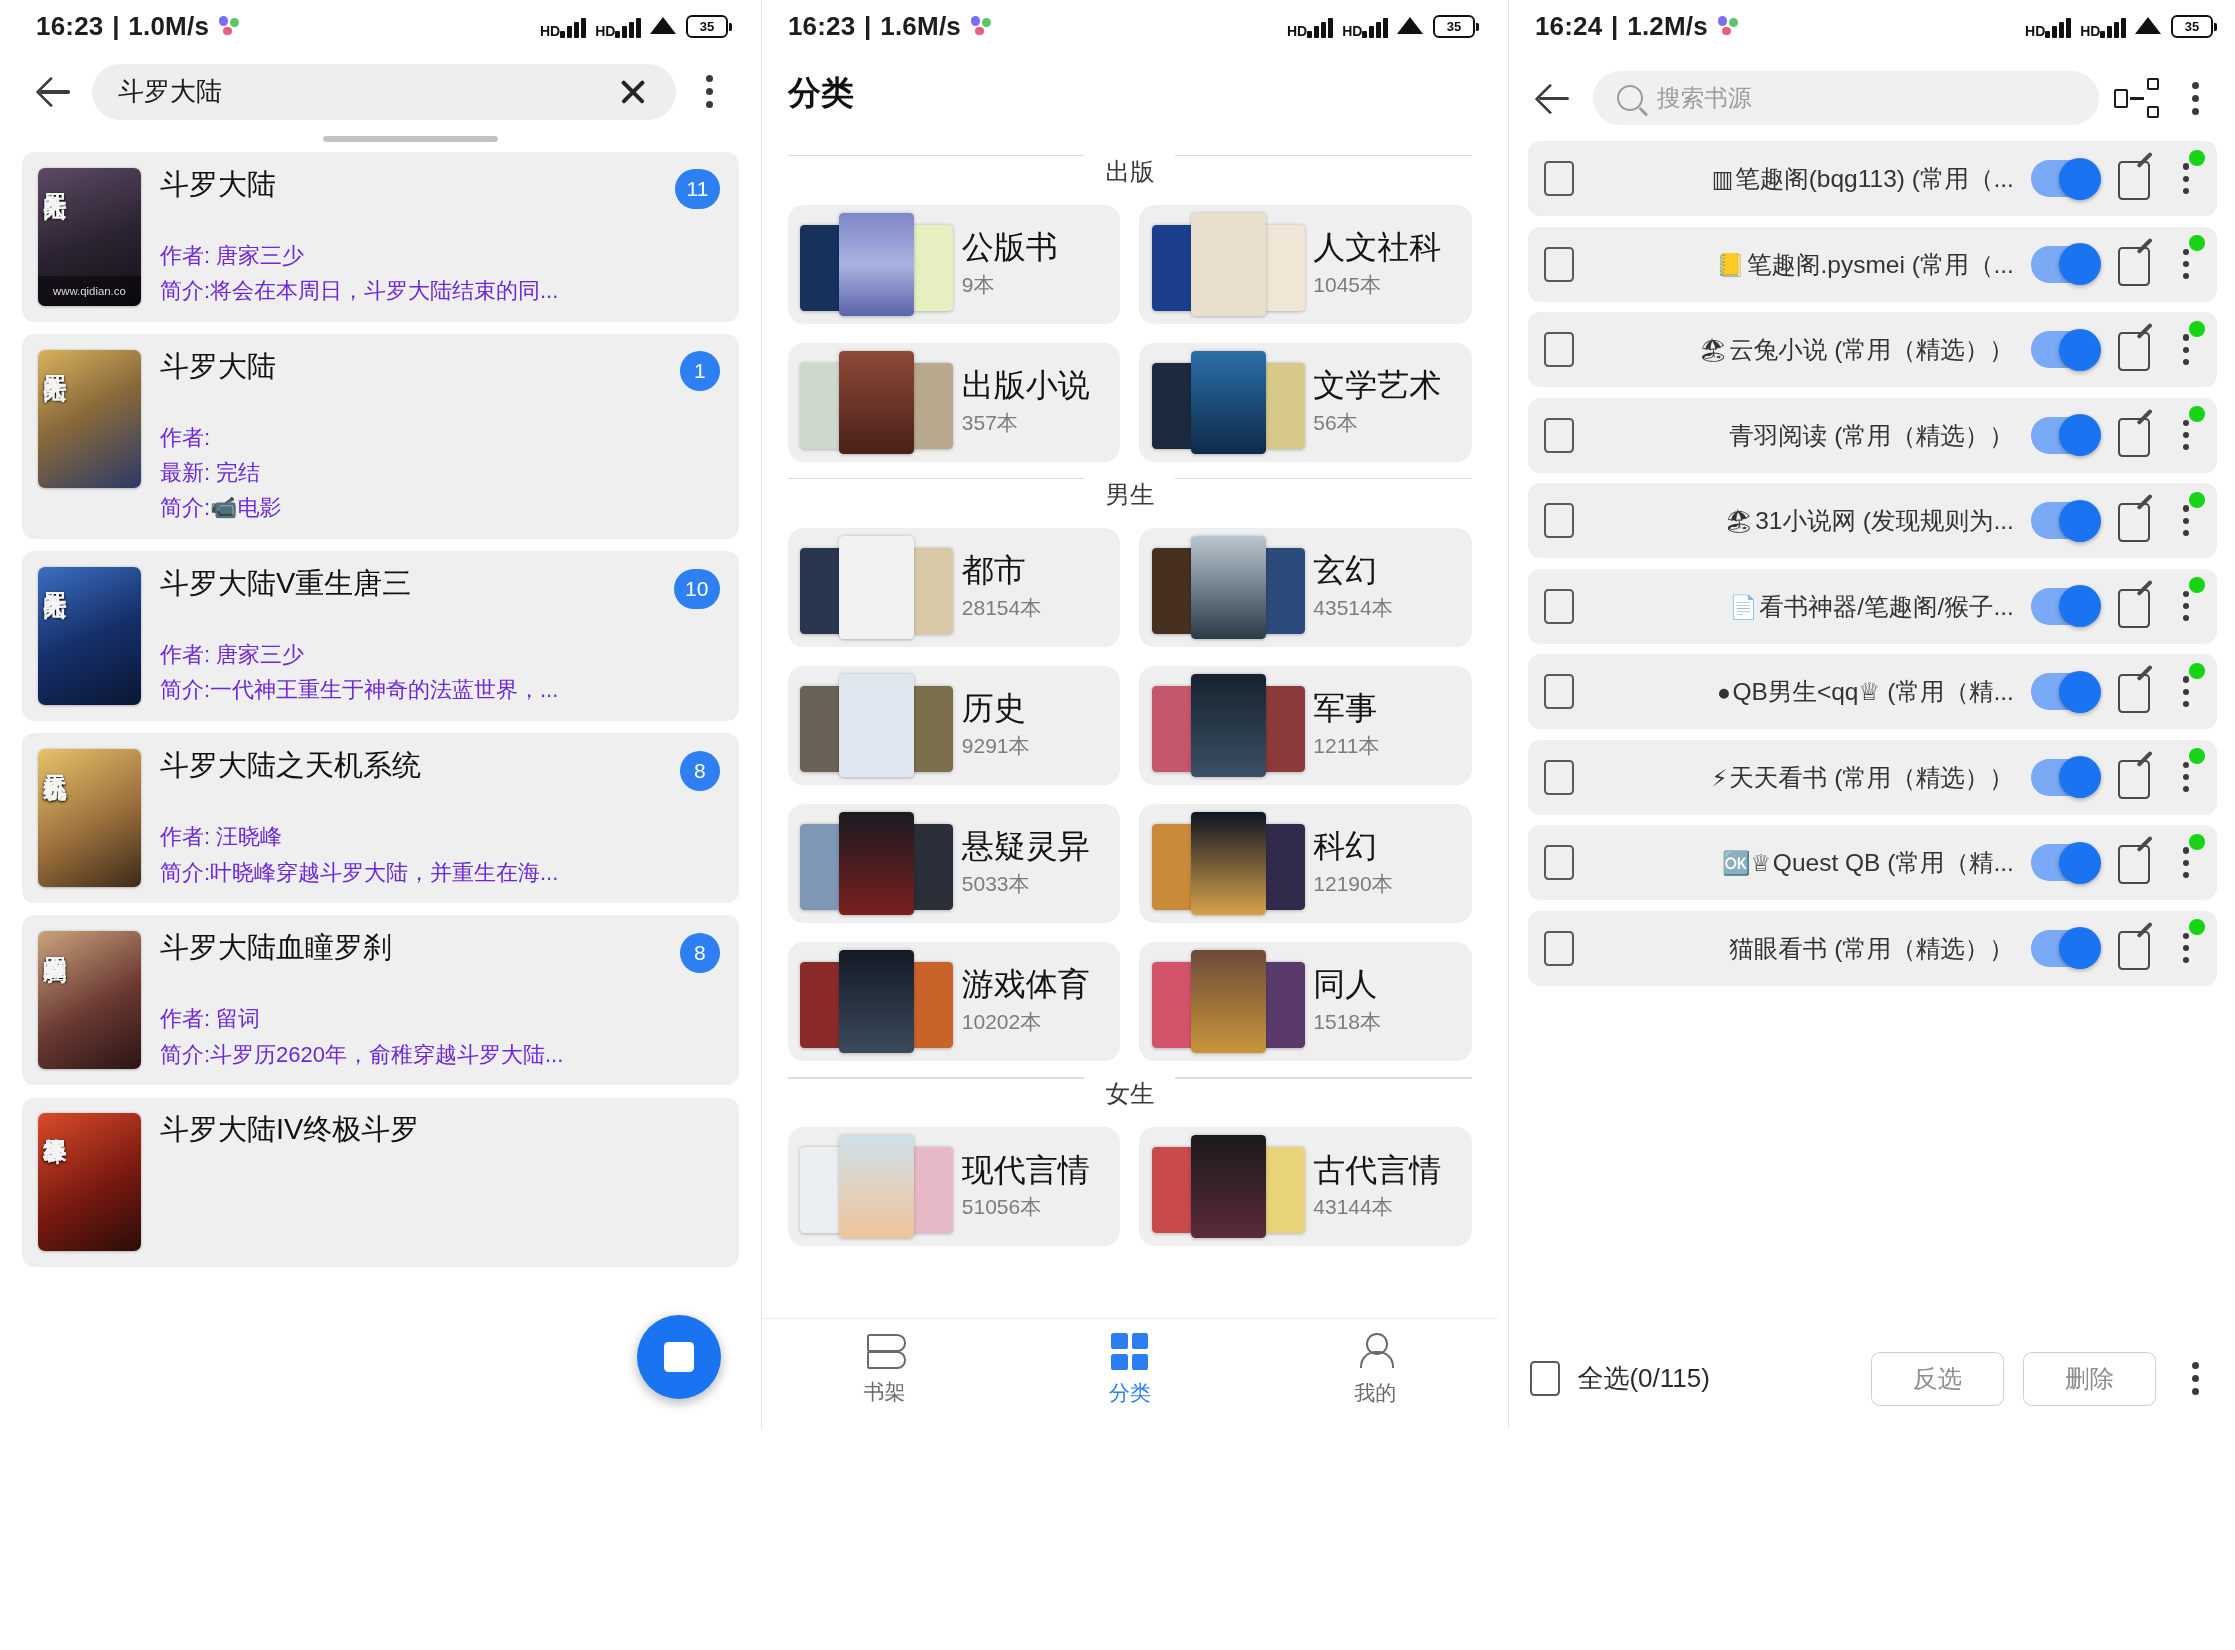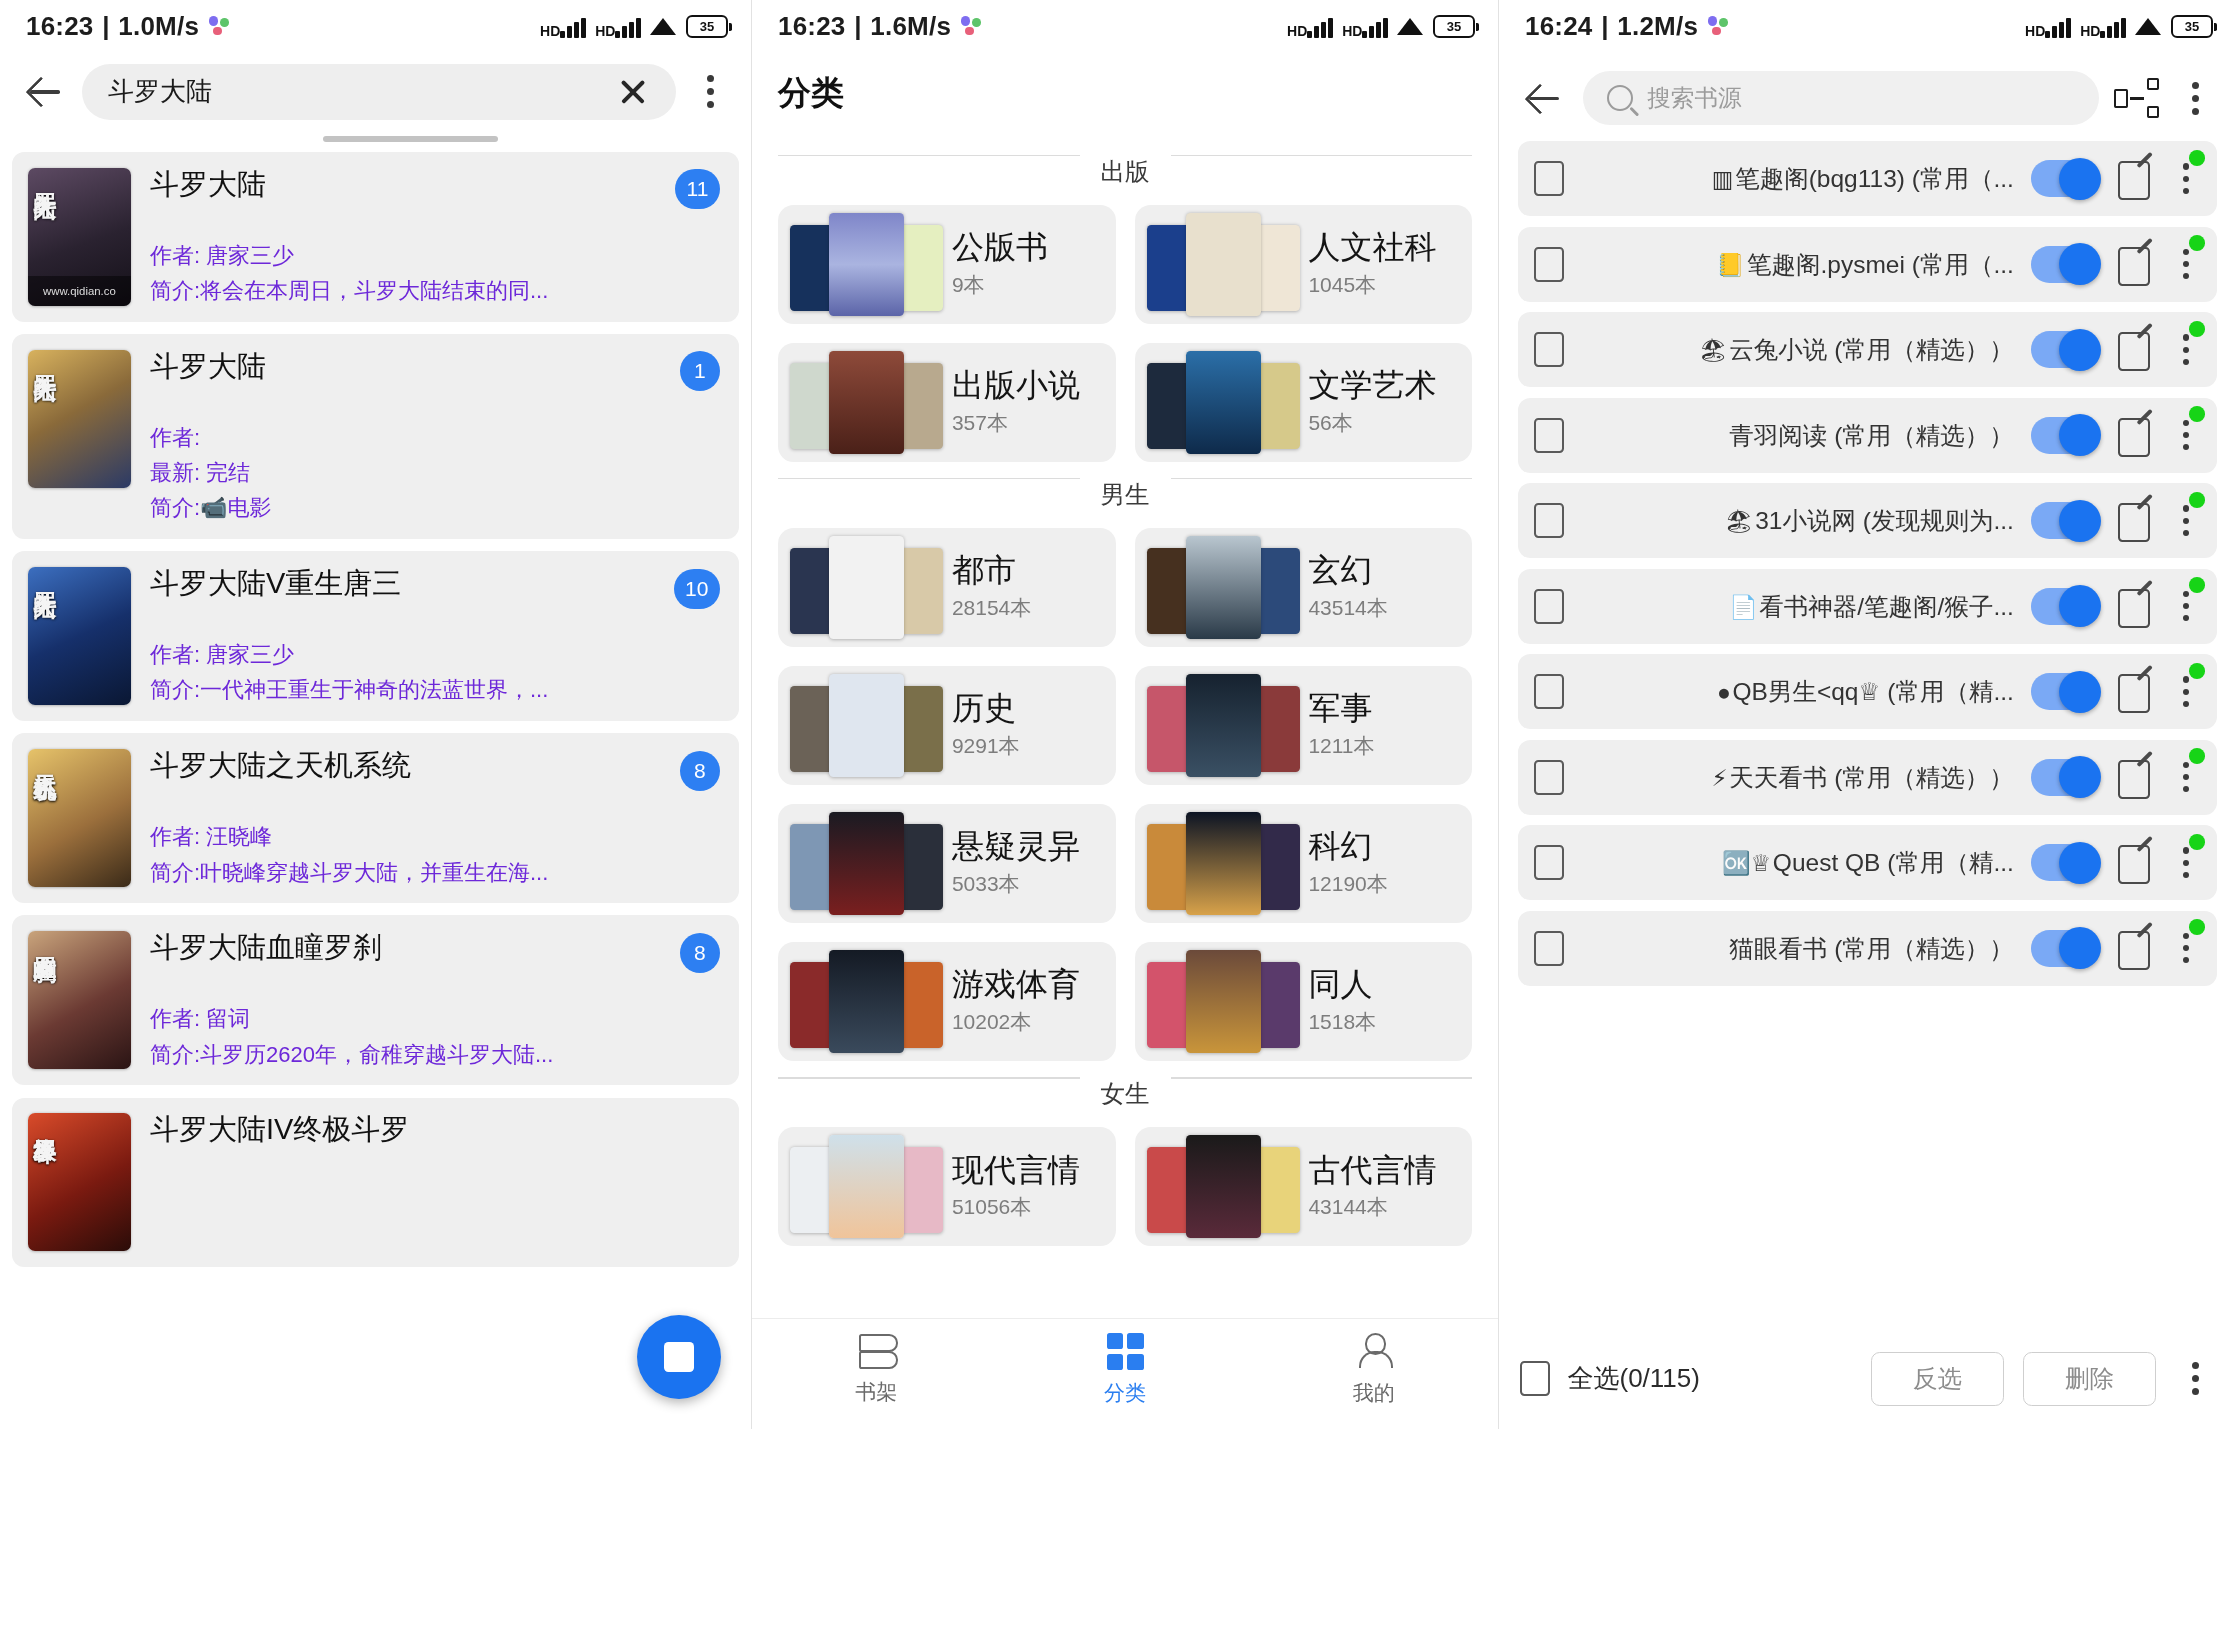--- a/index.html
+++ b/index.html
@@ -1,29 +1,29 @@
 <!DOCTYPE html>
 <html style="font-size:14px"><head>
 <meta charset="utf-8">
 <style>
   * { box-sizing: border-box; margin:0; padding:0; }
   html,body { width:2236px; height:1651px; background:#fff;
     font-family:"Liberation Sans","DejaVu Sans",sans-serif; }
   .screen { display:flex; width:2236px; height:1651px; background:#fff; }
-  .panel { position:relative; height:1429px; background:#fff; overflow:hidden; }
+  .panel { position:relative; height:1429px; background:#fff; overflow:hidden;margin-left:10px; }
   .p1 { width:751px; }
   .p2 { width:747px; }
   .p3 { width:738px; }
 
   
   .statusbar { height:52px; display:flex; align-items:center;
     justify-content:space-between; padding:0 23px 0 26px; }
   .sb-left { font-size:26px; font-weight:600; color:#1d1d1d; letter-spacing:0.2px;
     display:flex; align-items:center; gap:8.7px; }
-  .sb-right { display:flex; align-items:center; gap:9.6px; }
+  .sb-right { display:flex; align-items:flex-start; gap:9.6px; }
   .dots-icon { width:23px; height:23px; position:relative; display:inline-block; }
   .dots-icon i { position:absolute; border-radius:50%; display:block; }
   .dots-icon i:nth-child(1){ width:9.6px;height:9.6px;background:#7e6df0; left:0.9px; top:1.7px;}
   .dots-icon i:nth-child(2){ width:8.7px;height:8.7px;background:#5ec46a; left:12.2px; top:3.5px;}
   .dots-icon i:nth-child(3){ width:8.7px;height:8.7px;background:#e8607a; left:5.2px; top:12.2px;}
   .sig { display:flex; align-items:flex-end; gap:2.6px; height:23px; }
   .sig b { display:block; width:4.4px; background:#111; border-radius:0.9px; }
   .sig b:nth-child(1){height:7px}.sig b:nth-child(2){height:11.4px}
   .sig b:nth-child(3){height:15.7px}.sig b:nth-child(4){height:20px}
   .hd { font-size:14px; font-weight:700; color:#111; margin-right:-1.7px; line-height:1; }

